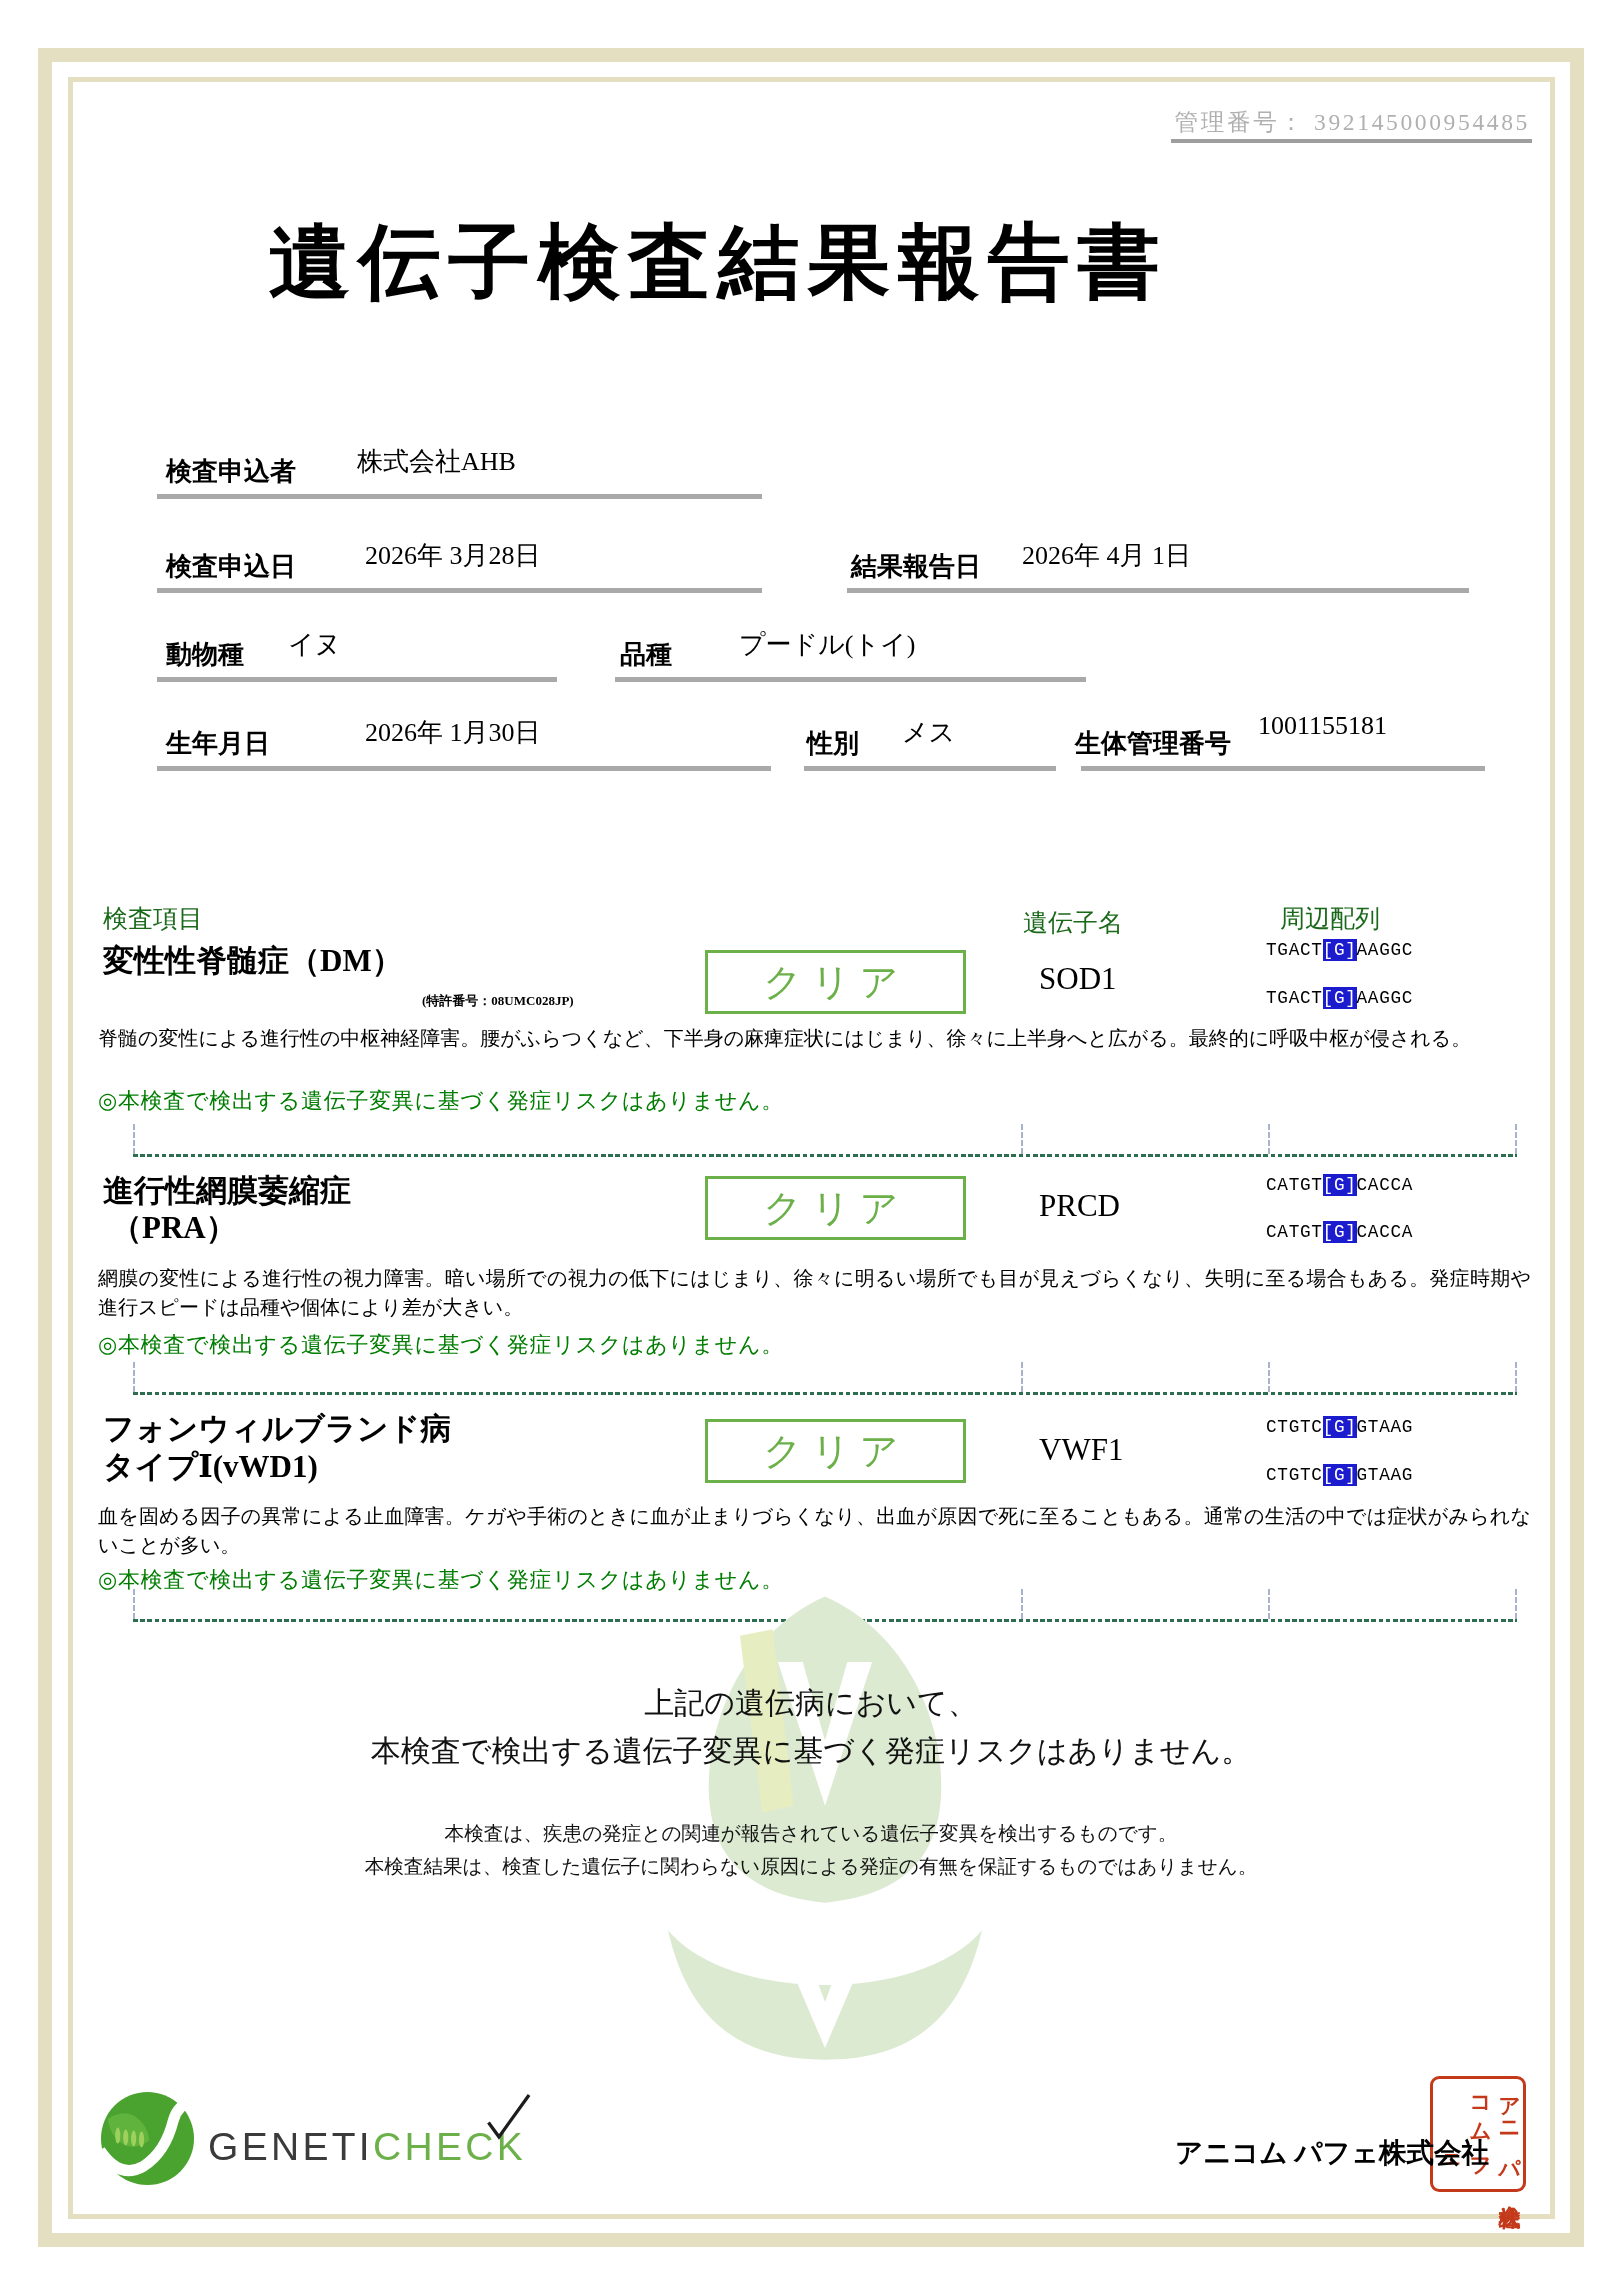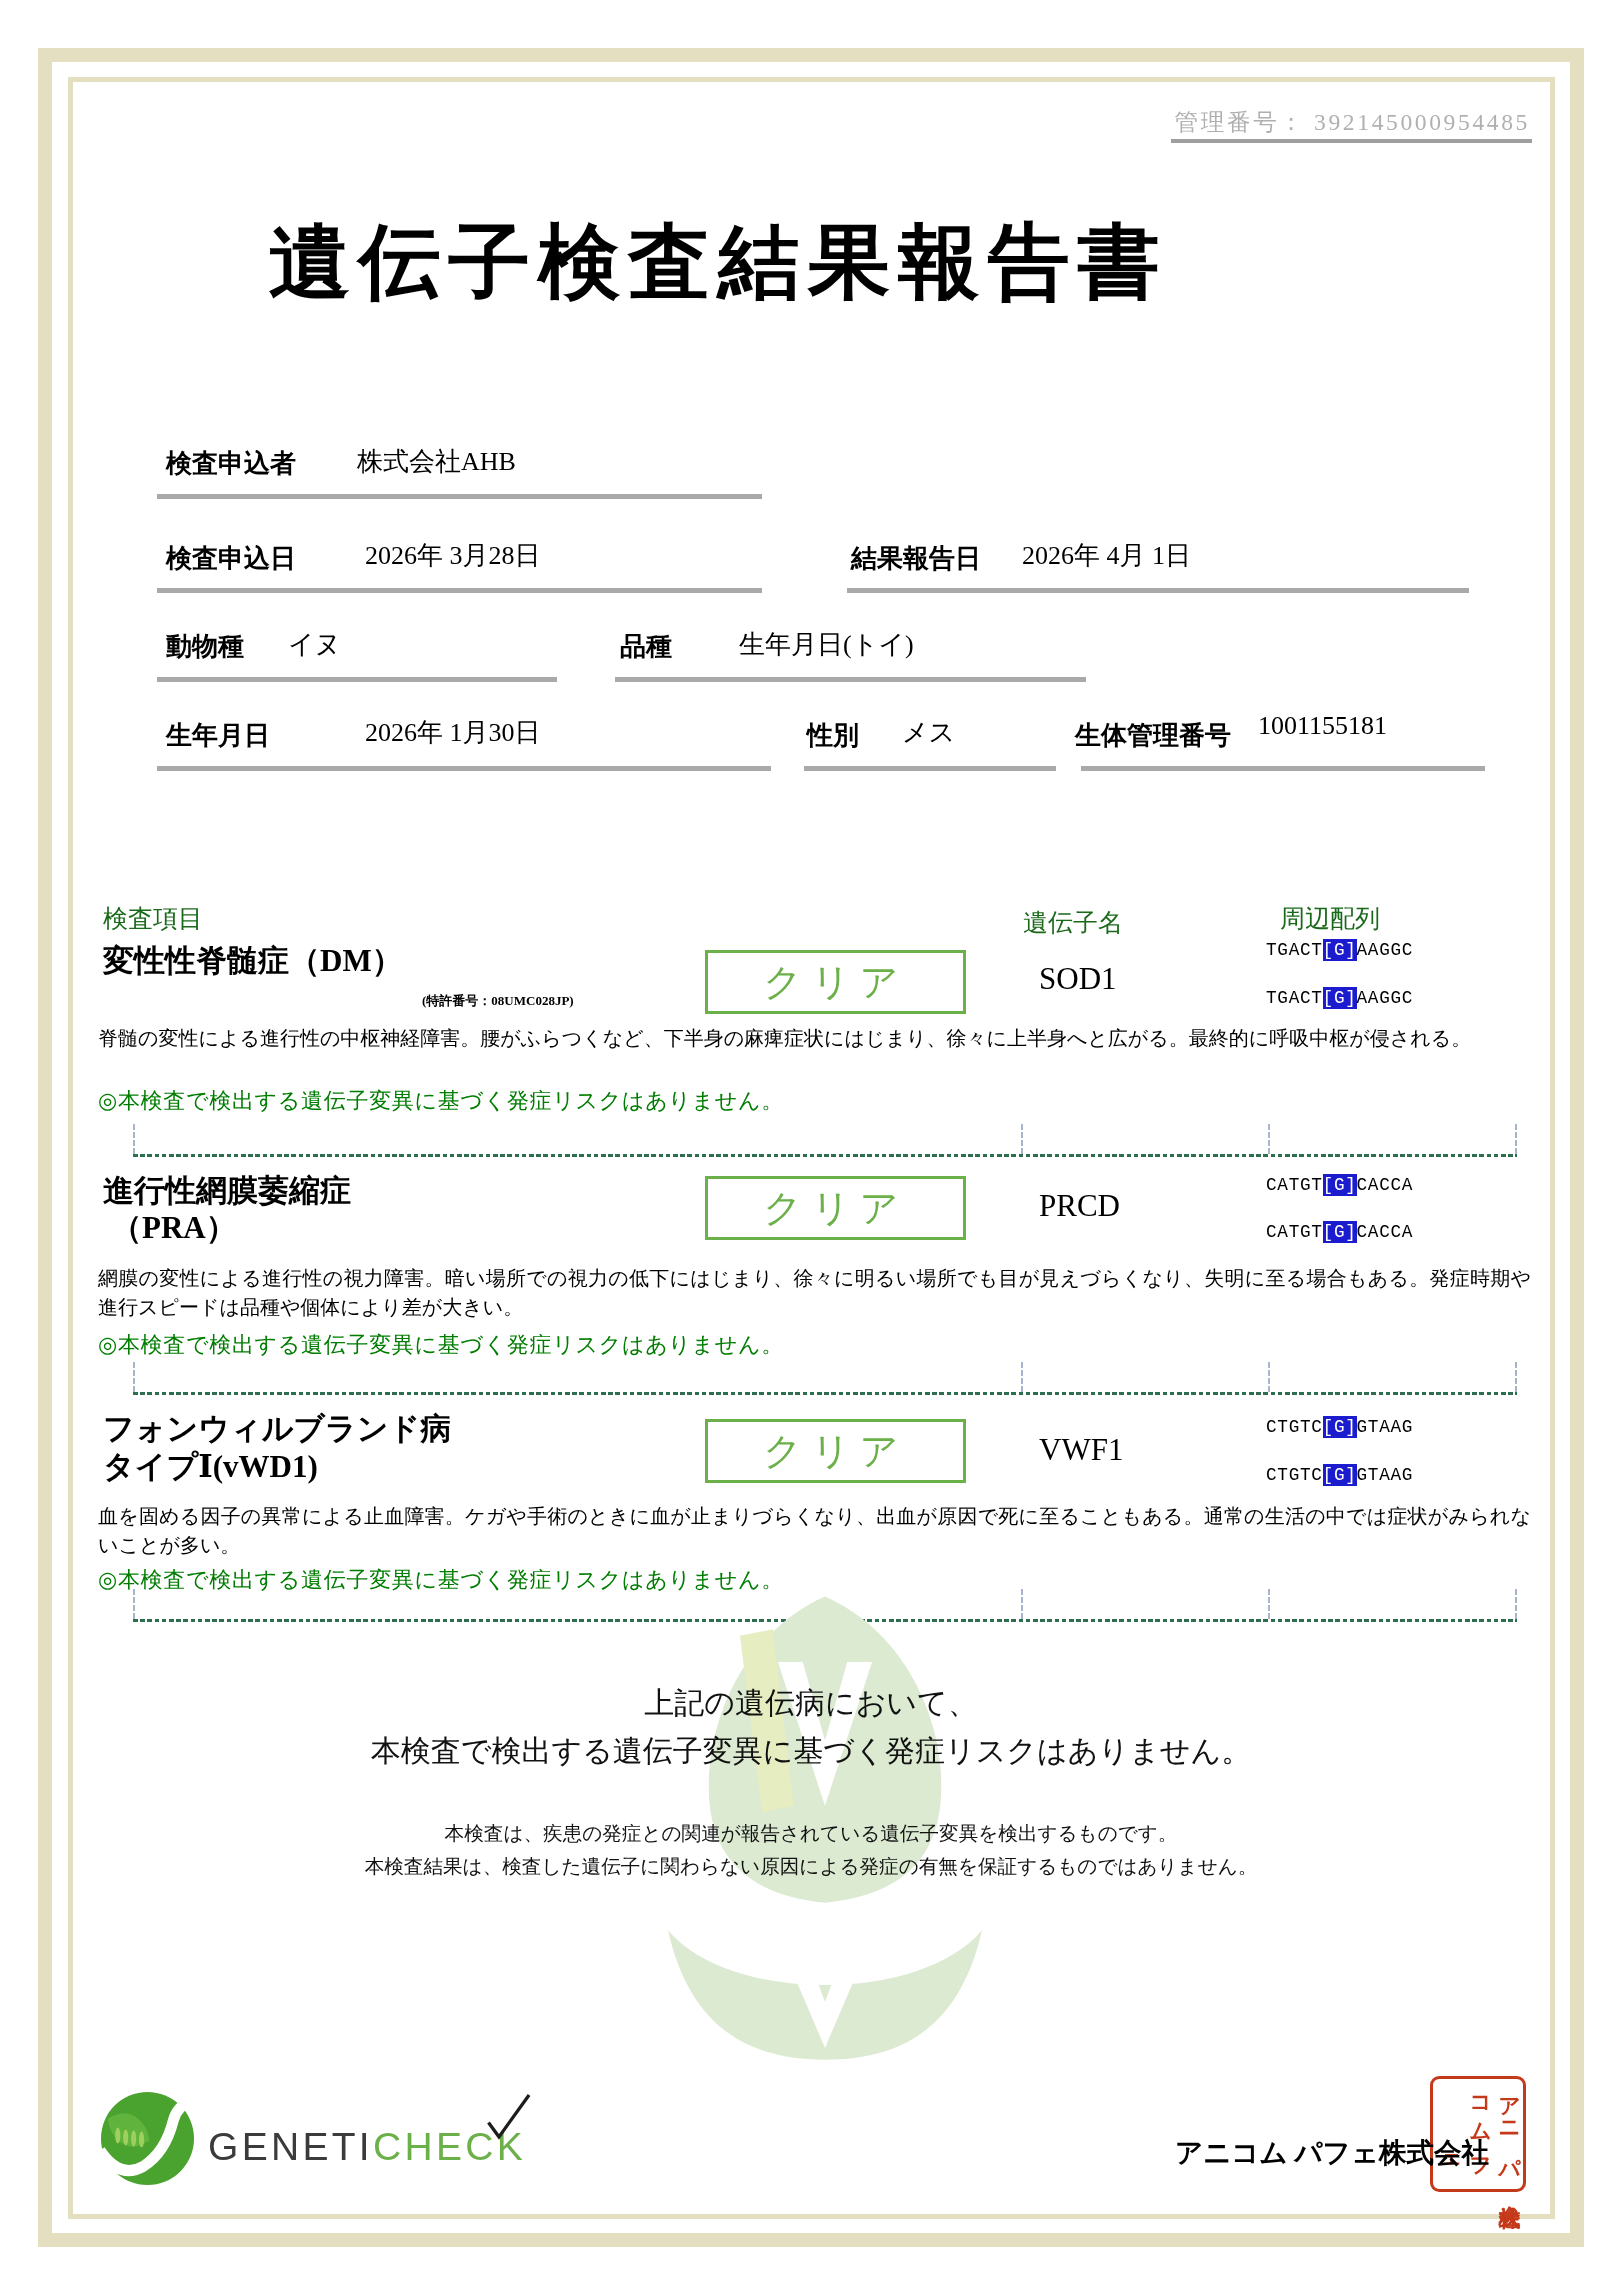--- a/index.html
+++ b/index.html
@@ -10,21 +10,21 @@
                border:14.4px solid var(--frame,#e5dfc1);box-sizing:border-box;}
   .frame-inner{position:absolute;left:68px;top:77px;width:1487px;height:2142px;
                border:5.9px solid var(--frame,#e5dfc1);box-sizing:border-box;}
   
   .ctrl{position:absolute;top:106px;right:92px;font-size:23.6px;letter-spacing:2.6px;
         color:#b0b0b0;font-family:"Liberation Serif","DejaVu Serif",serif;}
   .ctrl-line{position:absolute;left:1171px;top:139px;width:361px;height:3.9px;background:#9e9e9e;}
   .title{position:absolute;left:0;top:208px;width:1436px;text-align:center;
          font-size:82px;font-weight:bold;letter-spacing:7.9px;}
   
-  .label{position:absolute;font-size:26px;font-weight:bold;white-space:nowrap;}
+  .label{position:absolute;font-size:26px;font-weight:bold;white-space:nowrap;margin-top:8px;}
   .value{position:absolute;font-size:26px;white-space:nowrap;}
   .uline{position:absolute;height:4.6px;background:var(--gray,#a9a9a9);}
   
   .thead{position:absolute;font-size:25px;font-weight:normal;color:var(--header-green,#1a691a);white-space:nowrap;}
   
   .tname{position:absolute;font-size:31px;font-weight:bold;white-space:nowrap;}
   .patent{position:absolute;font-size:13px;font-weight:bold;white-space:nowrap;}
   .clear-box{position:absolute;width:255px;height:58px;border:3.9px solid var(--clear-green,#6cb04a);
              display:flex;align-items:center;justify-content:center;
              color:var(--clear-green,#6cb04a);font-size:38px;letter-spacing:9.2px;}
@@ -82,21 +82,21 @@
   <span class="value" style="left:365px;top:538px">2026年 3月28日</span>
   <div class="uline" style="left:157px;top:588px;width:605px"></div>
   <span class="label" style="left:851px;top:541px">結果報告日</span>
   <span class="value" style="left:1022px;top:538px">2026年 4月 1日</span>
   <div class="uline" style="left:847px;top:588px;width:622px"></div>
 
   <span class="label" style="left:166px;top:629px">動物種</span>
   <span class="value" style="left:288px;top:627px">イヌ</span>
   <div class="uline" style="left:157px;top:677px;width:400px"></div>
   <span class="label" style="left:620px;top:629px">品種</span>
-  <span class="value" style="left:739px;top:627px">生年月日(トイ)</span>
+  <span class="value" style="left:739px;top:627px">プードル(トイ)</span>
   <div class="uline" style="left:615px;top:677px;width:471px"></div>
 
   <span class="label" style="left:166px;top:718px">生年月日</span>
   <span class="value" style="left:365px;top:715px">2026年 1月30日</span>
   <div class="uline" style="left:157px;top:766px;width:614px"></div>
   <span class="label" style="left:807px;top:718px">性別</span>
   <span class="value" style="left:902px;top:715px">メス</span>
   <div class="uline" style="left:804px;top:766px;width:252px"></div>
   <span class="label" style="left:1075px;top:718px">生体管理番号</span>
   <span class="value" style="left:1258px;top:711px">1001155181</span>

